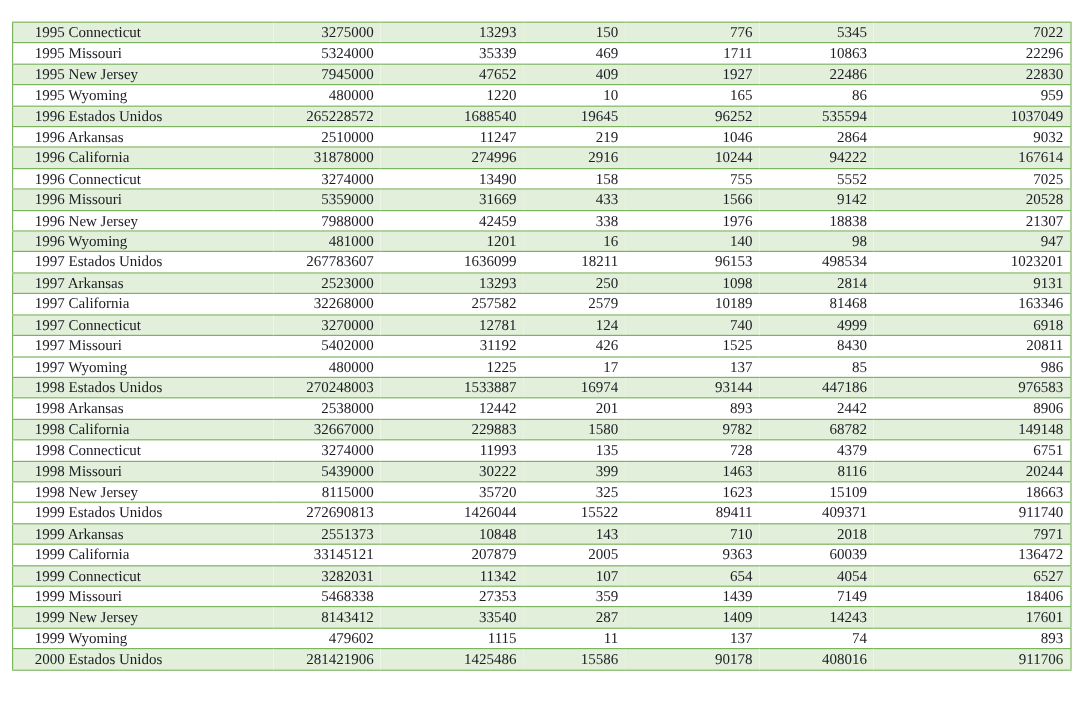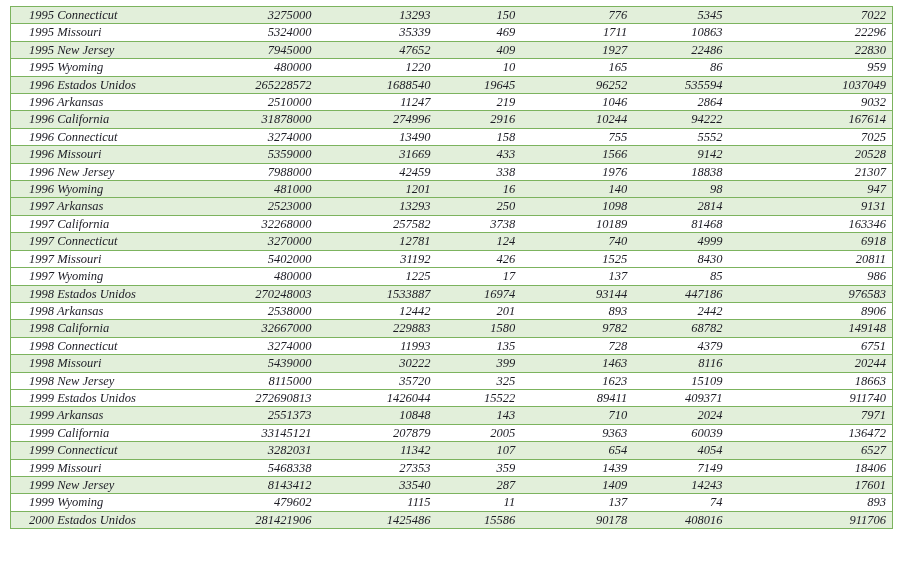--- a/index.html
+++ b/index.html
@@ -9,26 +9,25 @@
     --ink:#1c1c24;
   }
   html,body{margin:0;padding:0;}
   body{
     width:901px;height:585px;overflow:hidden;
     background:#ffffff;
     font-family:"Liberation Serif","DejaVu Serif",serif;
   }
   .page{position:relative;width:901px;height:585px;}
   table.data{
-    position:absolute;left:10px;top:6px;
+    position:absolute;left:10px;top:18px;
     width:883px;
     border-collapse:collapse;
     table-layout:fixed;
     border:1px solid var(--rule);
-    font-style:italic;
   }
   col.c1{width:24.7%}
   col.c2{width:10.1%}
   col.c3{width:13.5%}
   col.c4{width:9.6%}
   col.c5{width:12.7%}
   col.c6{width:10.8%}
   col.c7{width:18.6%}
   tr{border-top:1px solid var(--rule);border-bottom:1px solid var(--rule);}
   tr.row-green{background:var(--row-alt);}
@@ -152,34 +151,43 @@
         </tr>
         <tr class="row-green">
           <td class="col-label">1996 Wyoming</td>
           <td class="col-num">481000</td>
           <td class="col-num">1201</td>
           <td class="col-num">16</td>
           <td class="col-num">140</td>
           <td class="col-num">98</td>
           <td class="col-num">947</td>
         </tr>
+        <tr class="row-white">
+          <td class="col-label">1997 Estados Unidos</td>
+          <td class="col-num">267783607</td>
+          <td class="col-num">1636099</td>
+          <td class="col-num">18211</td>
+          <td class="col-num">96153</td>
+          <td class="col-num">498534</td>
+          <td class="col-num">1023201</td>
+        </tr>
         <tr class="row-green">
           <td class="col-label">1997 Arkansas</td>
           <td class="col-num">2523000</td>
           <td class="col-num">13293</td>
           <td class="col-num">250</td>
           <td class="col-num">1098</td>
           <td class="col-num">2814</td>
           <td class="col-num">9131</td>
         </tr>
         <tr class="row-white">
           <td class="col-label">1997 California</td>
           <td class="col-num">32268000</td>
           <td class="col-num">257582</td>
-          <td class="col-num">3738</td>
+          <td class="col-num">2579</td>
           <td class="col-num">10189</td>
           <td class="col-num">81468</td>
           <td class="col-num">163346</td>
         </tr>
         <tr class="row-green">
           <td class="col-label">1997 Connecticut</td>
           <td class="col-num">3270000</td>
           <td class="col-num">12781</td>
           <td class="col-num">124</td>
           <td class="col-num">740</td>
@@ -266,21 +274,21 @@
           <td class="col-num">89411</td>
           <td class="col-num">409371</td>
           <td class="col-num">911740</td>
         </tr>
         <tr class="row-green">
           <td class="col-label">1999 Arkansas</td>
           <td class="col-num">2551373</td>
           <td class="col-num">10848</td>
           <td class="col-num">143</td>
           <td class="col-num">710</td>
-          <td class="col-num">2024</td>
+          <td class="col-num">2018</td>
           <td class="col-num">7971</td>
         </tr>
         <tr class="row-white">
           <td class="col-label">1999 California</td>
           <td class="col-num">33145121</td>
           <td class="col-num">207879</td>
           <td class="col-num">2005</td>
           <td class="col-num">9363</td>
           <td class="col-num">60039</td>
           <td class="col-num">136472</td>

